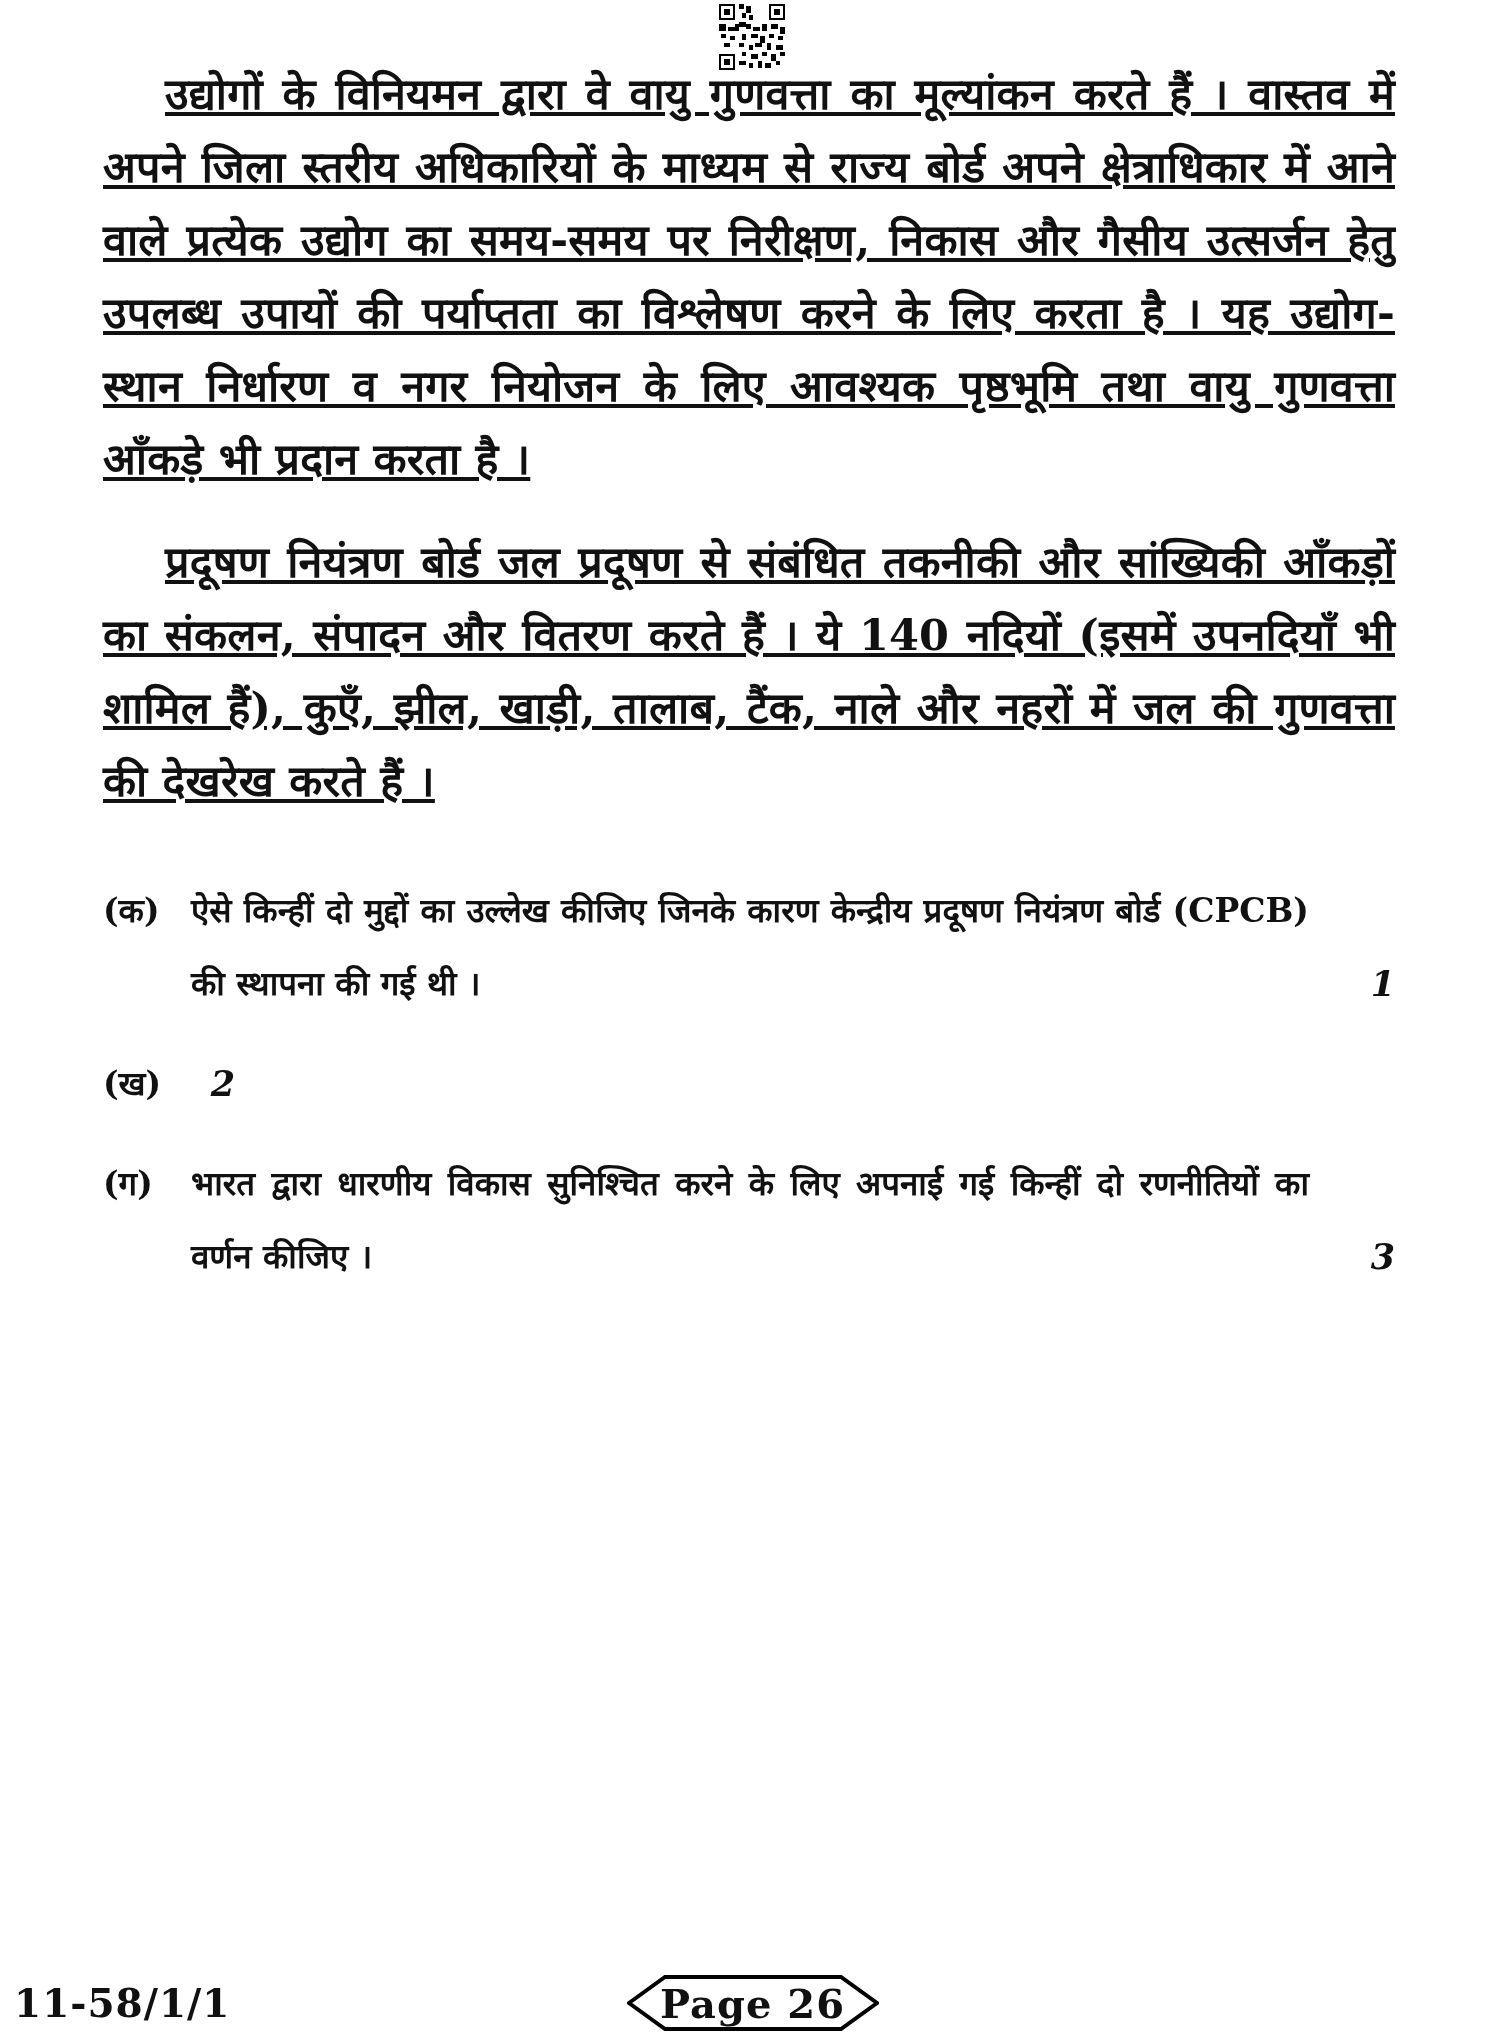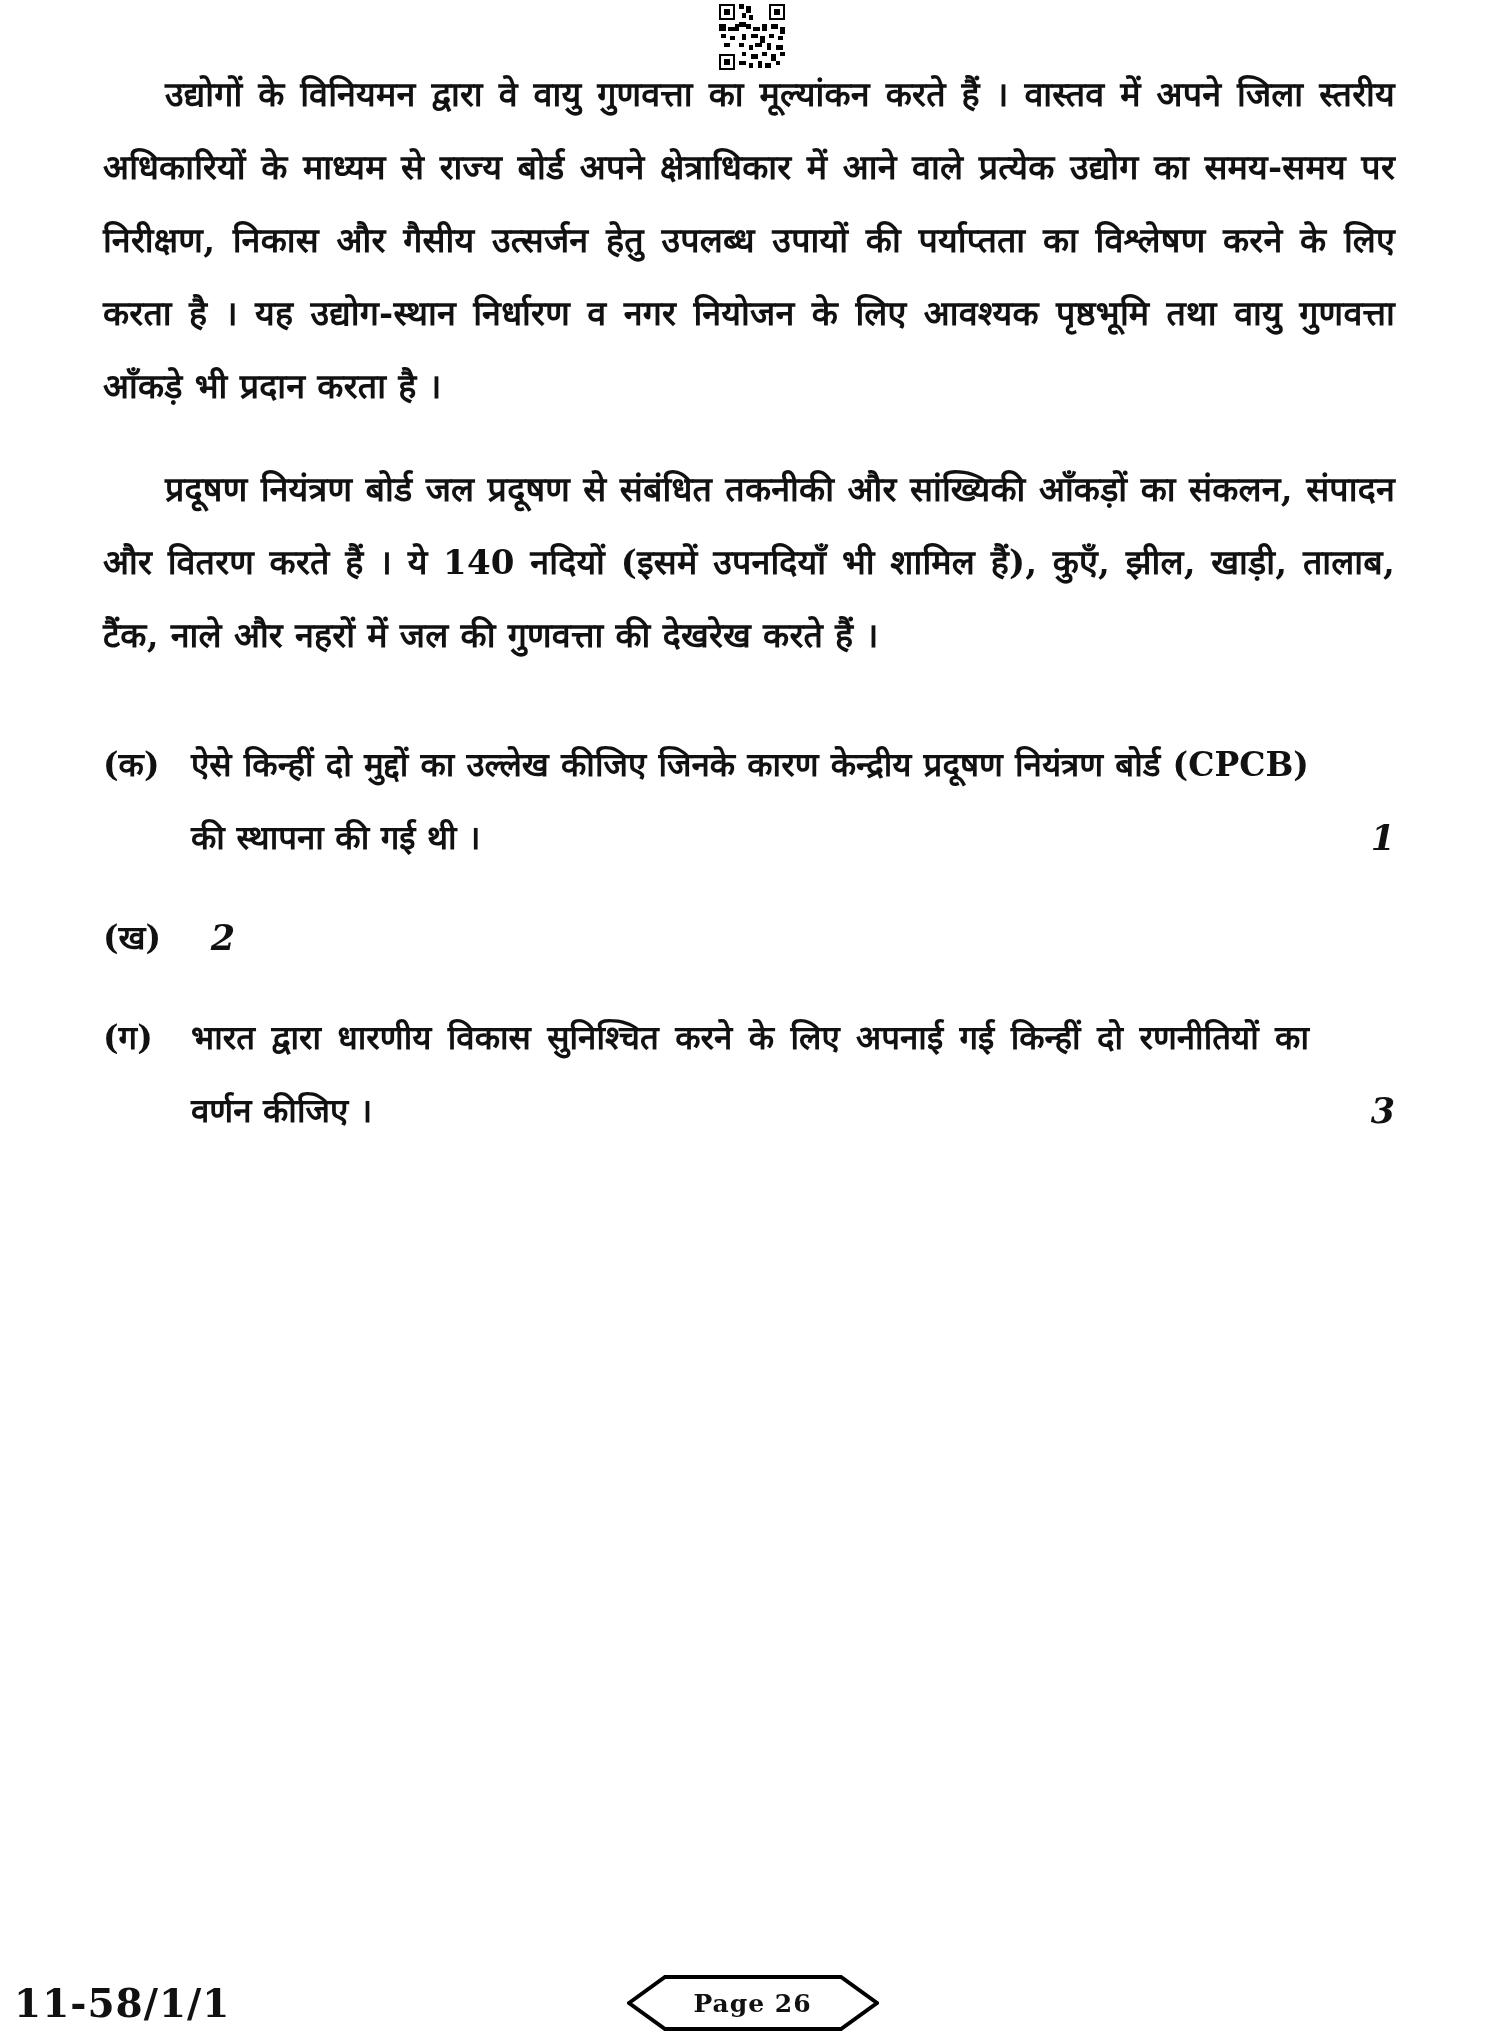--- a/index.html
+++ b/index.html
@@ -28,25 +28,26 @@
     height: 64px;
   }
   .content {
     position: absolute;
     left: 103px;
     top: 58px;
     width: 1292px;
   }
   p.para {
     margin: 0;
-    font-size: 34px;
+    font-size: 43px;
     line-height: 73px;
     font-weight: 600;
     text-align: justify;
     letter-spacing: 0.2px;
+    text-decoration: underline;
   }
   #para1 { text-indent: 62px; }
   #para2 { margin-top: 30px; text-indent: 62px; }
   #para3 { margin-top: 36px; }
   .questions {
     margin-top: 56px;
   }
   .question {
     display: flex;
     align-items: flex-start;
@@ -94,21 +95,21 @@
     left: 0; top: 0;
     width: 100%; height: 100%;
   }
   .page-badge .label {
     position: absolute;
     left: 0; top: 0;
     width: 100%; height: 100%;
     display: flex;
     align-items: center;
     justify-content: center;
-    font-size: 25px;
+    font-size: 40px;
     font-weight: 700;
     letter-spacing: 1px;
   }
 </style>
 </head>
 <body>
 
 <div class="page">
 
   <div class="qr">

